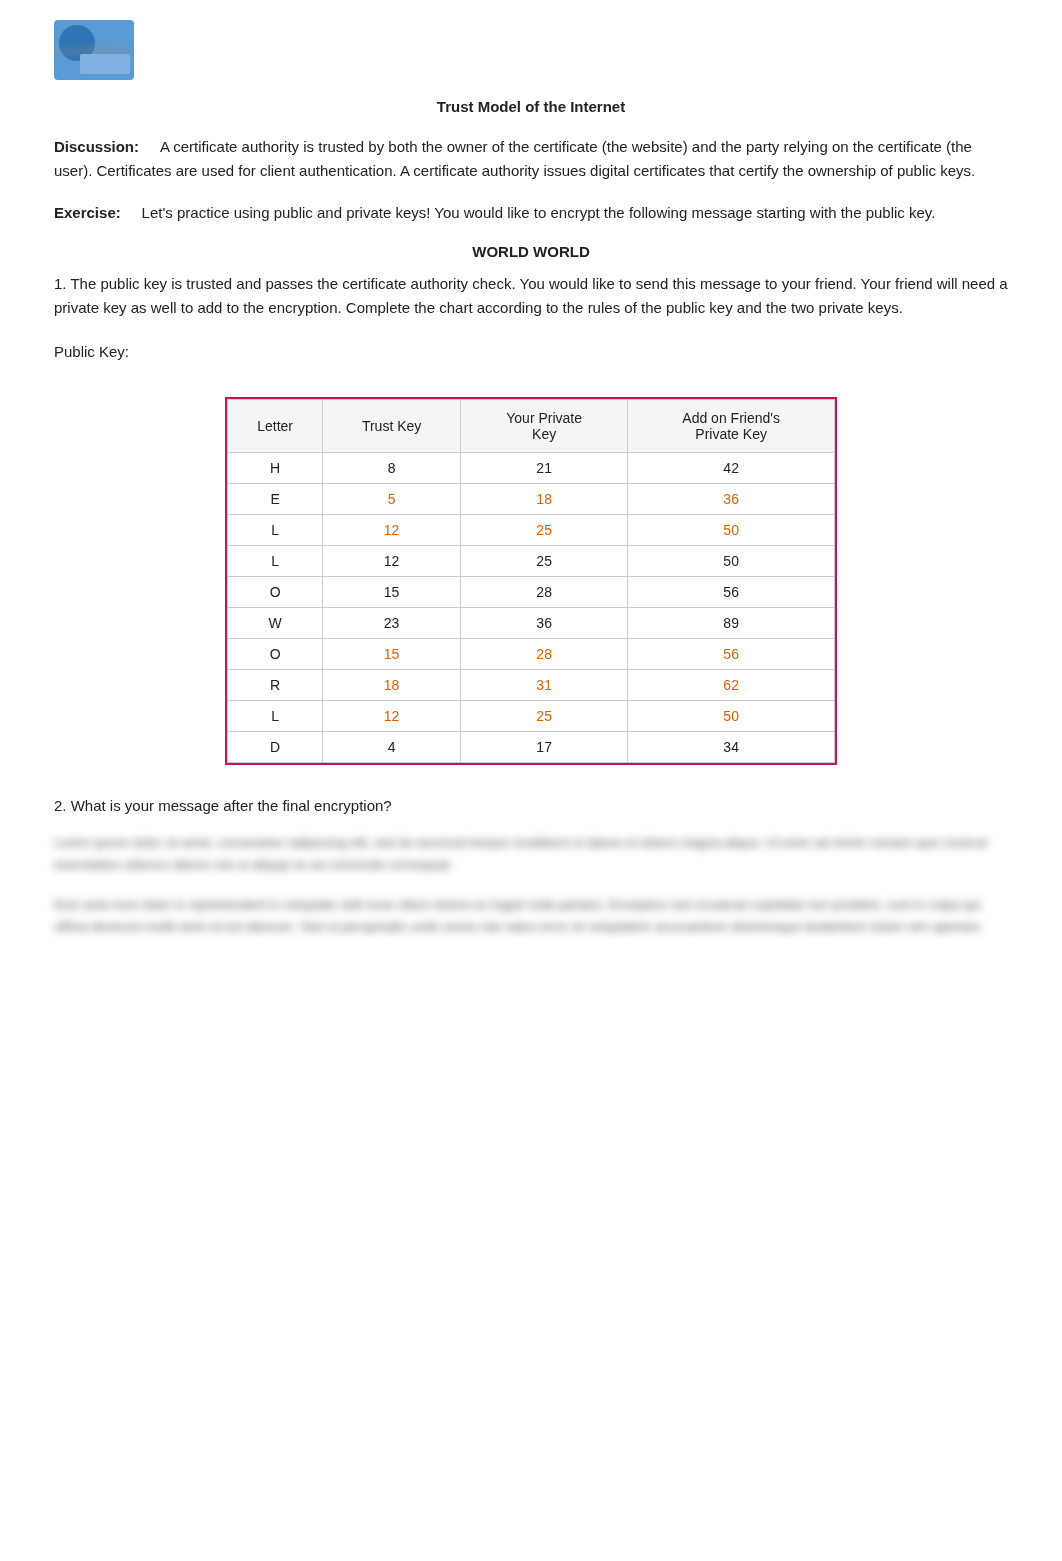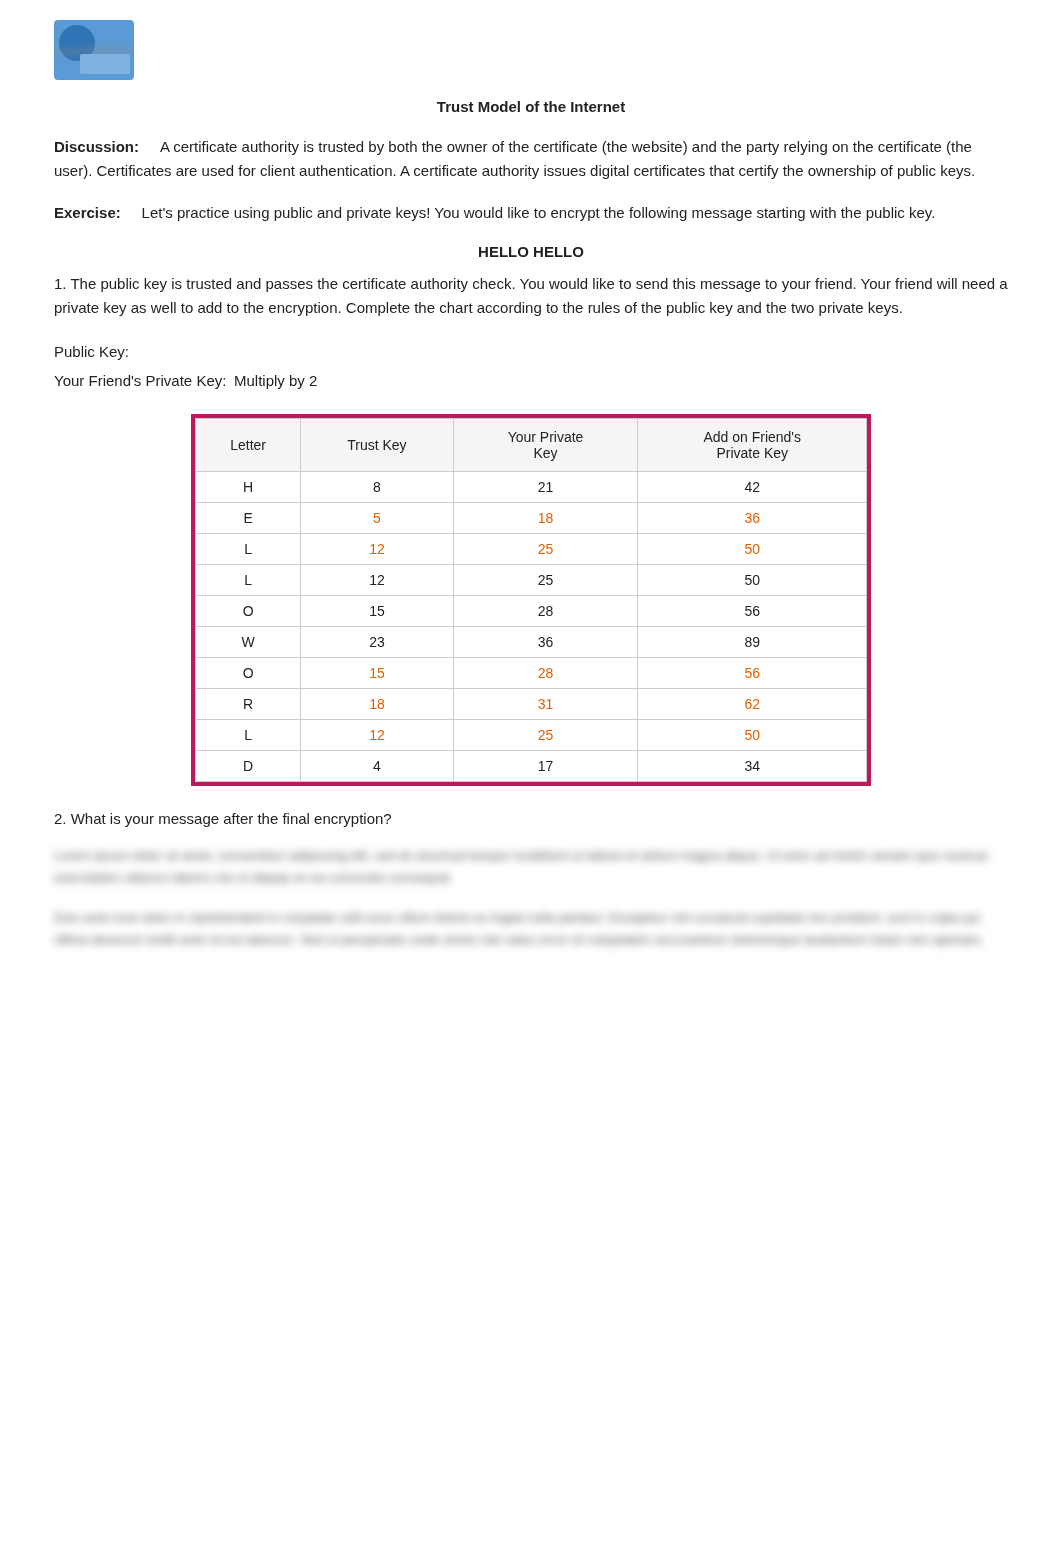--- a/index.html
+++ b/index.html
@@ -88,35 +88,36 @@
 
     .key-info {
       margin: 16px 0 8px 0;
       line-height: 1.8;
     }
 
     .key-info-line {
       display: flex;
       align-items: baseline;
       margin-bottom: 2px;
+      gap: 48px;
     }
 
     .key-label {
       min-width: 180px;
       font-weight: normal;
     }
 
     .key-value {
       font-weight: normal;
     }
 
     .table-container {
-      margin: 20px auto;
-      width: 680px;
-      border: 4px solid #be185d;
+      margin: 32px auto;
+      width: 612px;
+      border: 2px solid #be185d;
     }
 
     table {
       width: 100%;
       border-collapse: collapse;
     }
 
     table th {
       background: #f5f5f5;
       border: 1px solid #ccc;
@@ -172,33 +173,29 @@
 <div class="page-title">Trust Model of the Internet</div>
 
 <div class="section">
   <span><strong>Discussion:</strong>&nbsp;&nbsp;&nbsp;&nbsp;&nbsp;</span><span>A certificate authority is trusted by both the owner of the certificate (the website) and the party relying on the certificate (the user). Certificates are used for client authentication. A certificate authority issues digital certificates that certify the ownership of public keys.</span>
 </div>
 
 <div class="section">
   <span><strong>Exercise:</strong>&nbsp;&nbsp;&nbsp;&nbsp;&nbsp;</span><span>Let's practice using public and private keys! You would like to encrypt the following message starting with the public key.</span>
 </div>
 
-<div class="centered-text">HELLO HELLO</div>
+<div class="centered-text">WORLD WORLD</div>
 
 <div class="section">
   <span>1. The public key is trusted and passes the certificate authority check. You would like to send this message to your friend. Your friend will need a private key as well to add to the encryption. Complete the chart according to the rules of the public key and the two private keys.</span>
 </div>
 
 <div class="key-info">
   <div class="key-info-line">
     <span class="key-label">Public Key:</span>
-  </div>
-  <div class="key-info-line">
-    <span class="key-label">Your Friend's Private Key:</span>
-    <span class="key-value">Multiply by 2</span>
   </div>
 </div>
 
 <div class="table-container">
   <table>
     <thead>
       <tr>
         <th>Letter</th>
         <th>Trust Key</th>
         <th>Your Private<br>Key</th>

